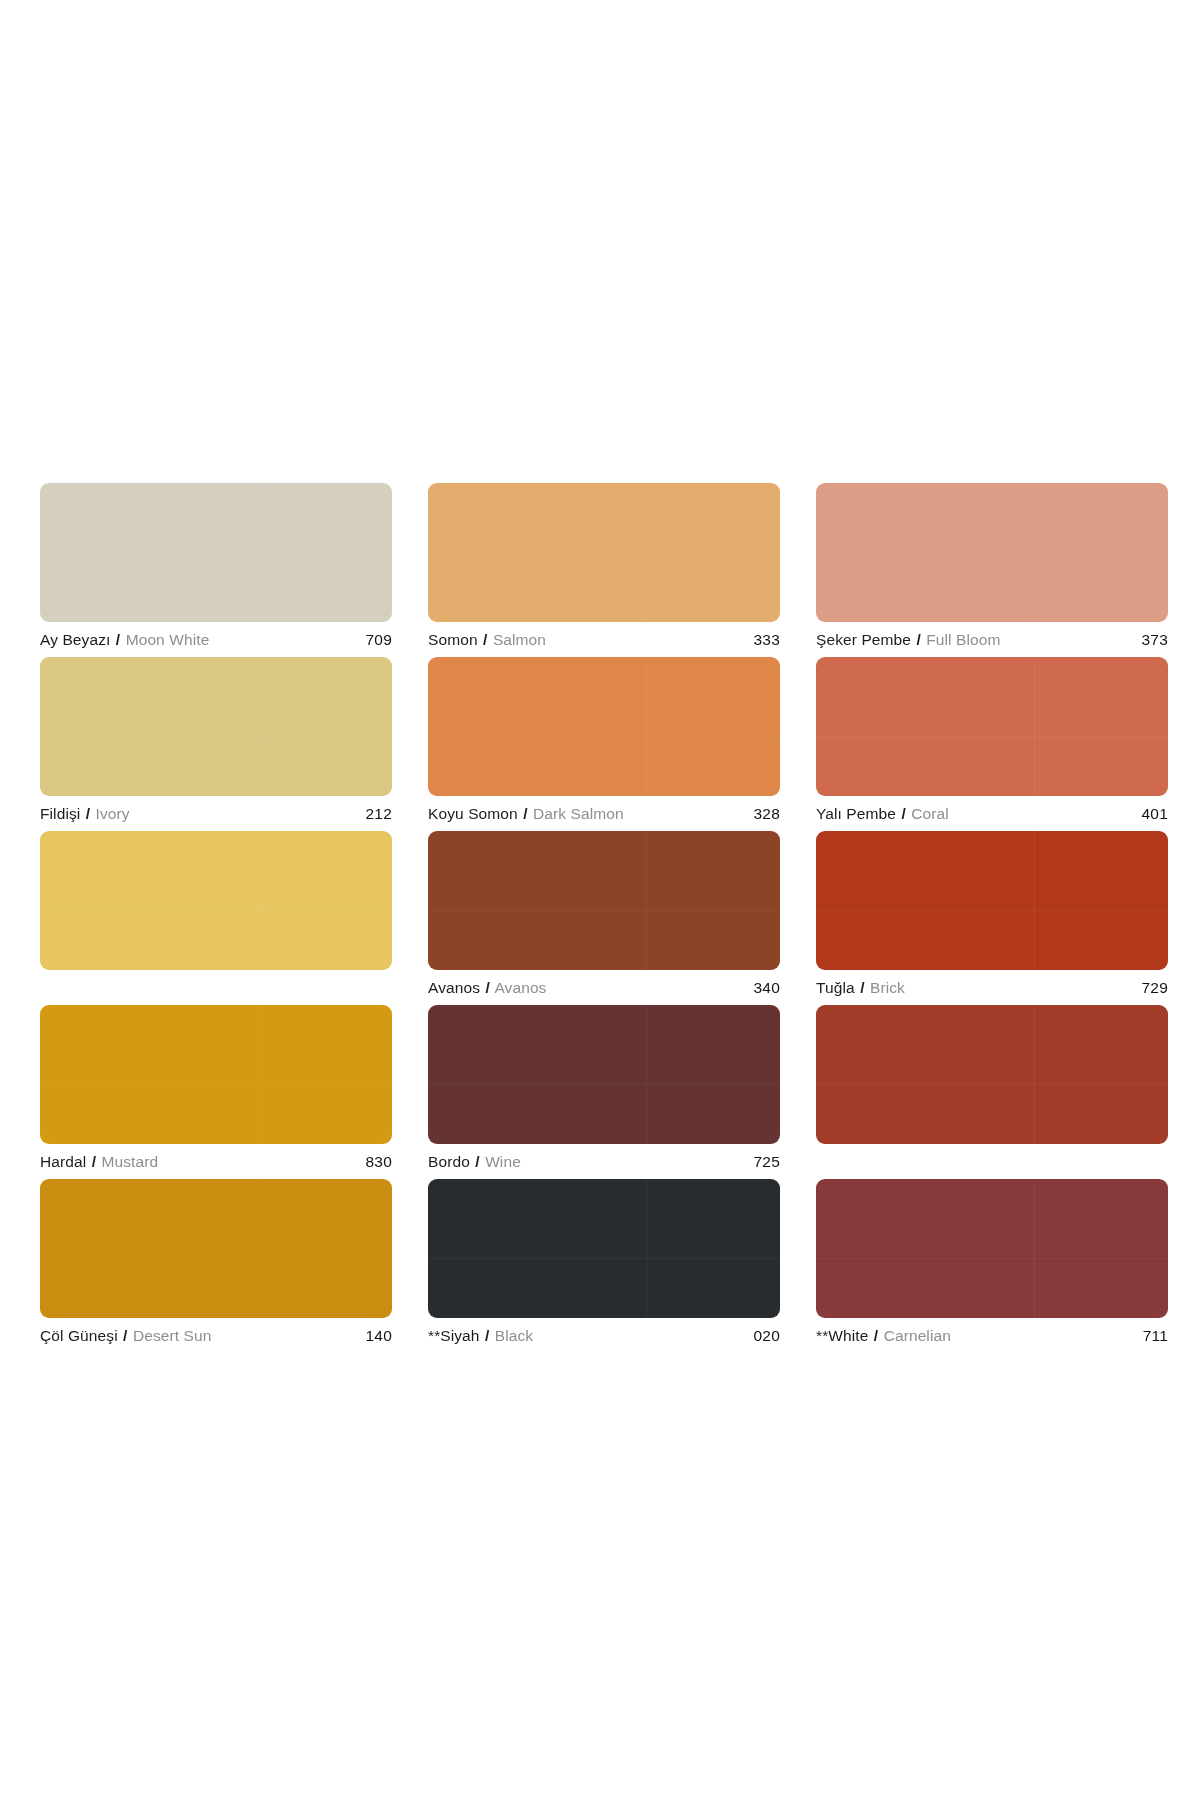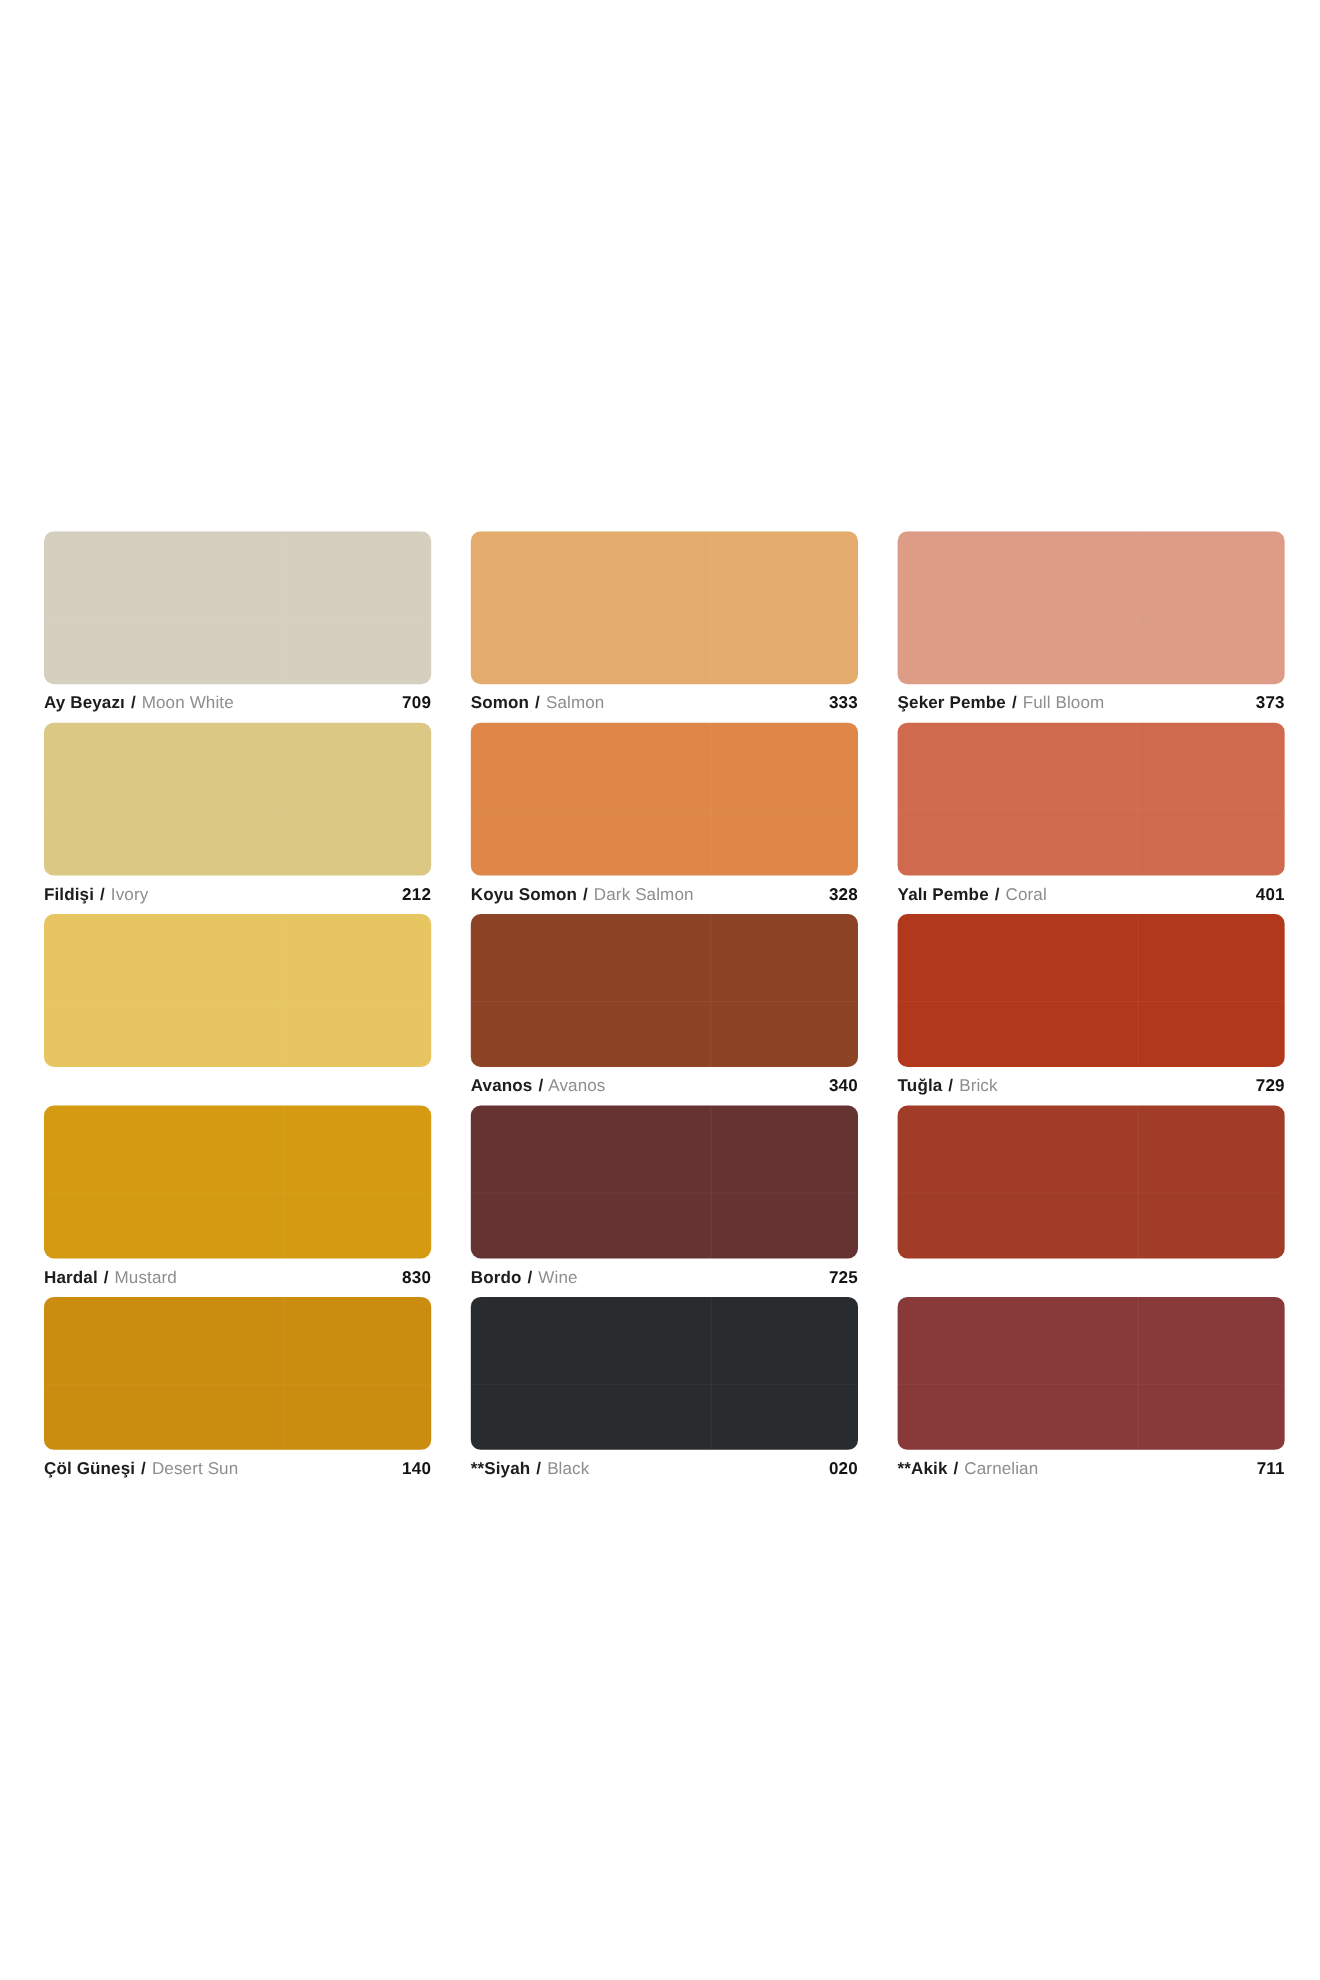--- a/index.html
+++ b/index.html
@@ -80,38 +80,38 @@
   }
 
   .caption-names {
     font-size: 15.5px;
     line-height: 1;
     color: #2a2a2a;
     letter-spacing: 0.1px;
   }
 
   .name-tr {
-    font-weight: 700;
+    font-weight: 400;
     color: #1d1d1d;
   }
 
   .name-sep {
     font-weight: 700;
     color: #1d1d1d;
     padding: 0 1px;
   }
 
   .name-en {
     font-weight: 400;
     color: #8e8e8e;
   }
 
   .caption-code {
     font-size: 15.5px;
-    font-weight: 700;
+    font-weight: 400;
     color: #141414;
     letter-spacing: 0.2px;
     margin-left: 38px;
   }
 </style>
 </head>
 <body>
 
 <div id="palette-grid">
     <div class="swatch-cell">
@@ -200,17 +200,17 @@
     <div class="swatch-cell">
       <div class="swatch-chip" style="background: rgb(40, 44, 46);"></div>
       <div class="swatch-caption">
         <div class="caption-names"><span class="name-tr">**Siyah</span> <span class="name-sep">/</span> <span class="name-en">Black</span></div>
         <div class="caption-code">020</div>
       </div>
     </div>
     <div class="swatch-cell">
       <div class="swatch-chip" style="background: rgb(136, 58, 58);"></div>
       <div class="swatch-caption">
-        <div class="caption-names"><span class="name-tr">**Akik</span> <span class="name-sep">/</span> <span class="name-en">Carnelian</span></div>
+        <div class="caption-names"><span class="name-tr">**White</span> <span class="name-sep">/</span> <span class="name-en">Carnelian</span></div>
         <div class="caption-code">711</div>
       </div>
     </div>
   </div>
 
 </body></html>

